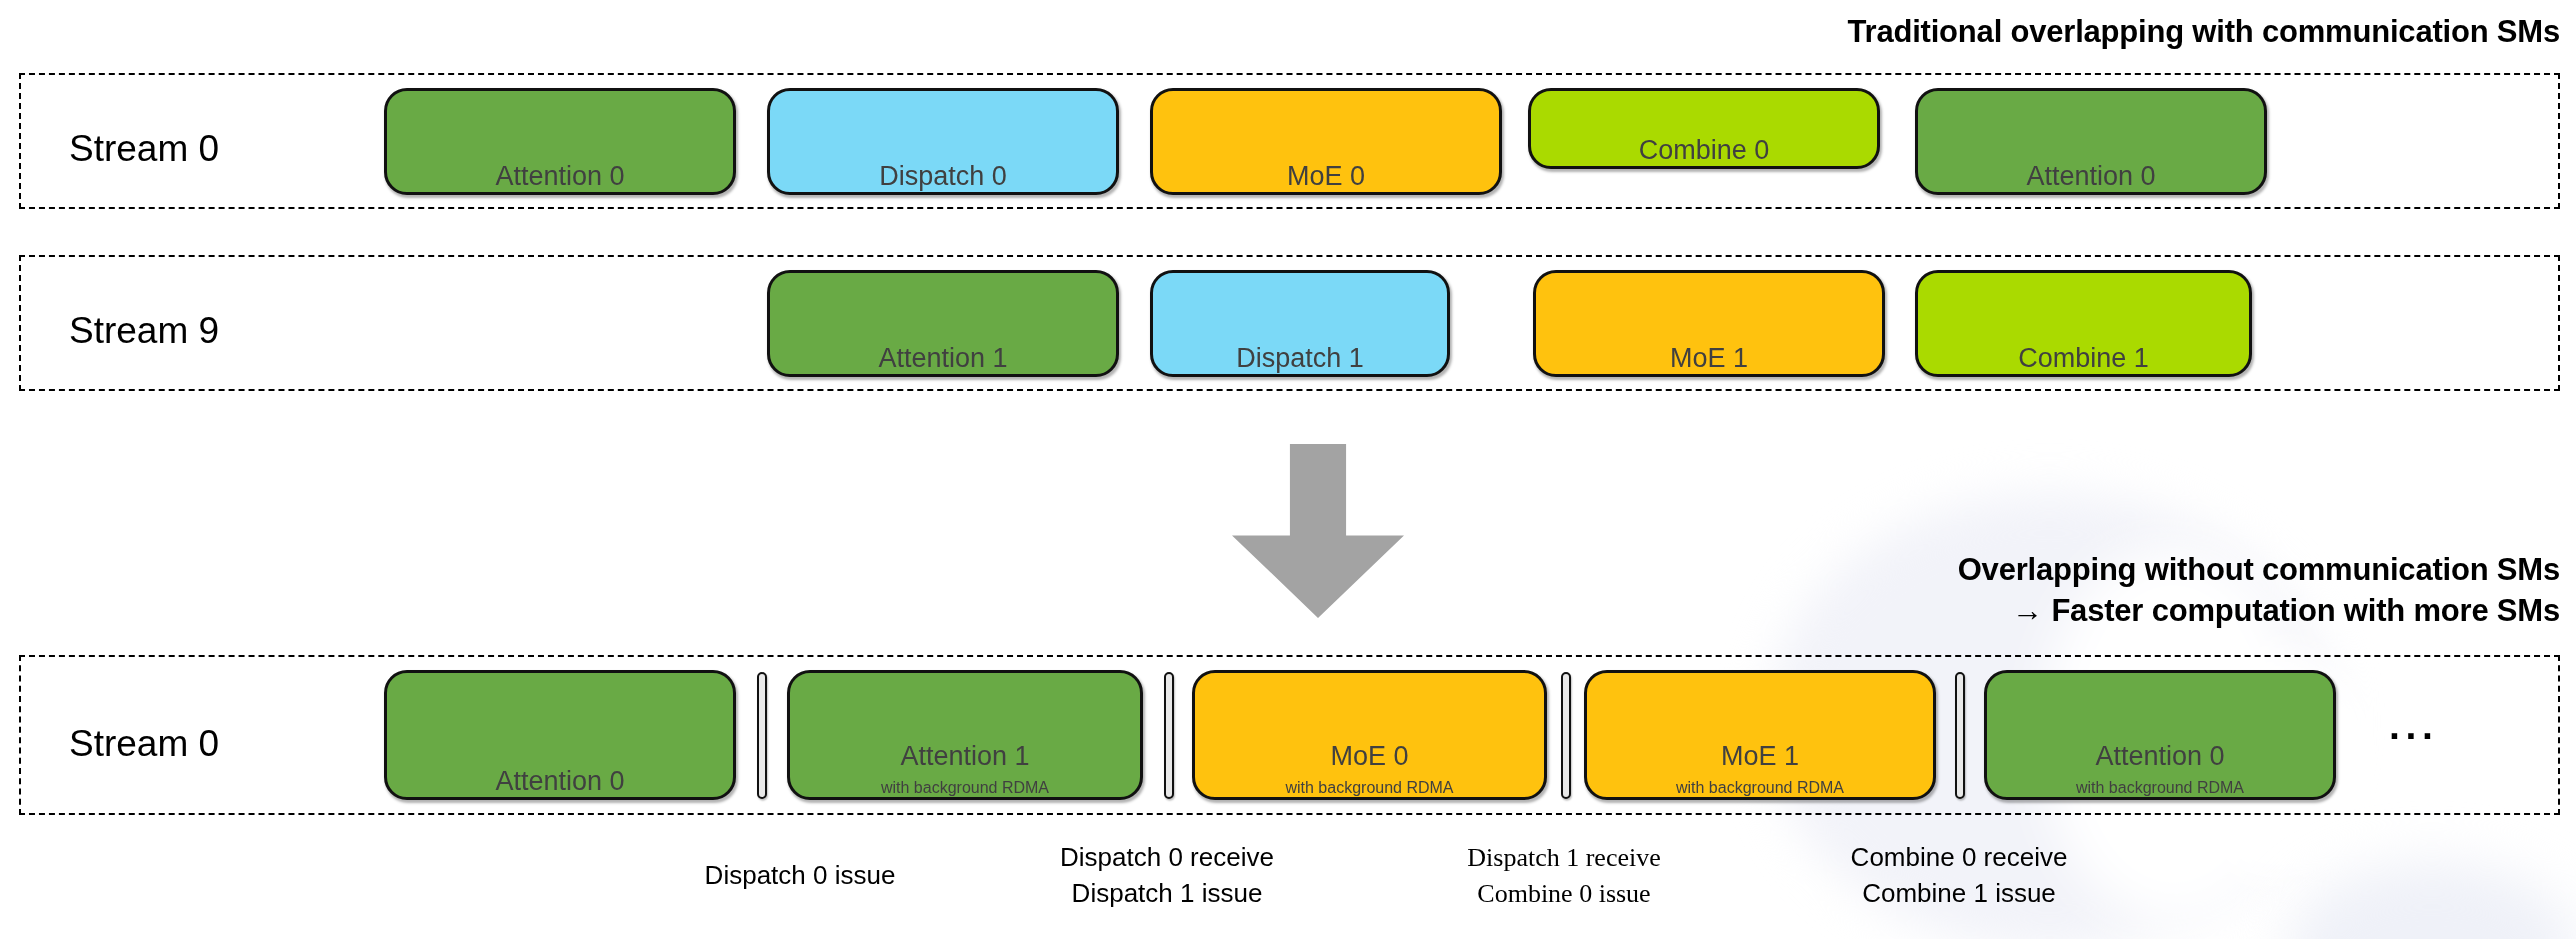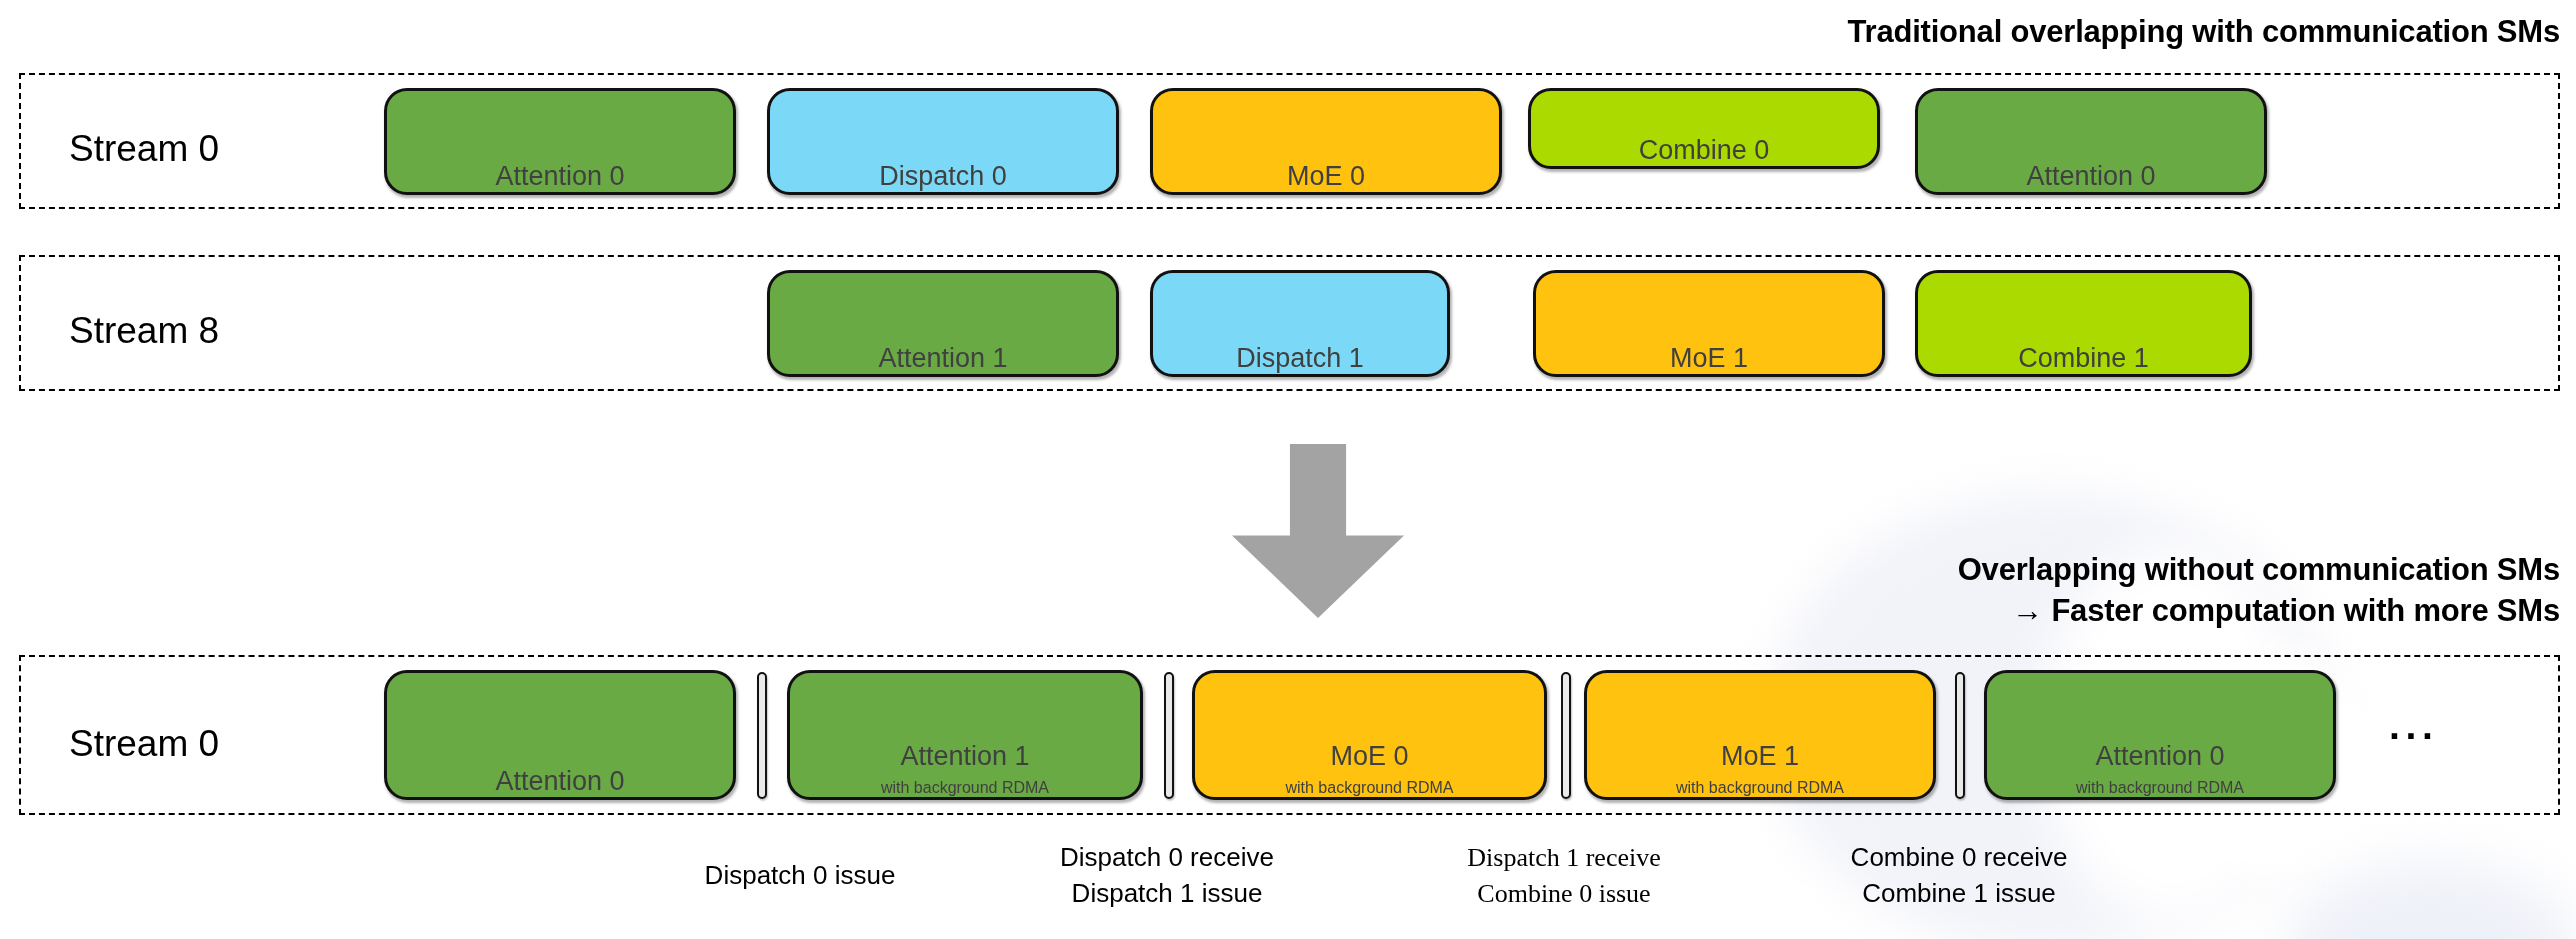--- a/index.html
+++ b/index.html
@@ -143,21 +143,21 @@
   <div class="watermark wm2"></div>
   <div class="watermark wm3"></div>
   <div class="watermark wm4"></div>
 
   <div class="heading" id="title-top">Traditional overlapping with communication SMs</div>
 
   <div class="stream-box" id="stream0-box"></div>
   <div class="stream-label" id="label-s0">Stream 0</div>
 
   <div class="stream-box" id="stream1-box"></div>
-  <div class="stream-label" id="label-s1">Stream 8</div>
+  <div class="stream-label" id="label-s1">Stream 9</div>
 
   <div id="down-arrow">
     <svg viewBox="0 0 196 198" width="172" height="174" aria-hidden="true">
       <polygon points="66,0 130,0 130,104 196,104 98,198 0,104 66,104" fill="#a3a3a3"></polygon>
     </svg>
   </div>
 
   <div class="heading" id="title-bottom">Overlapping without communication SMs
 → Faster computation with more SMs</div>
 

